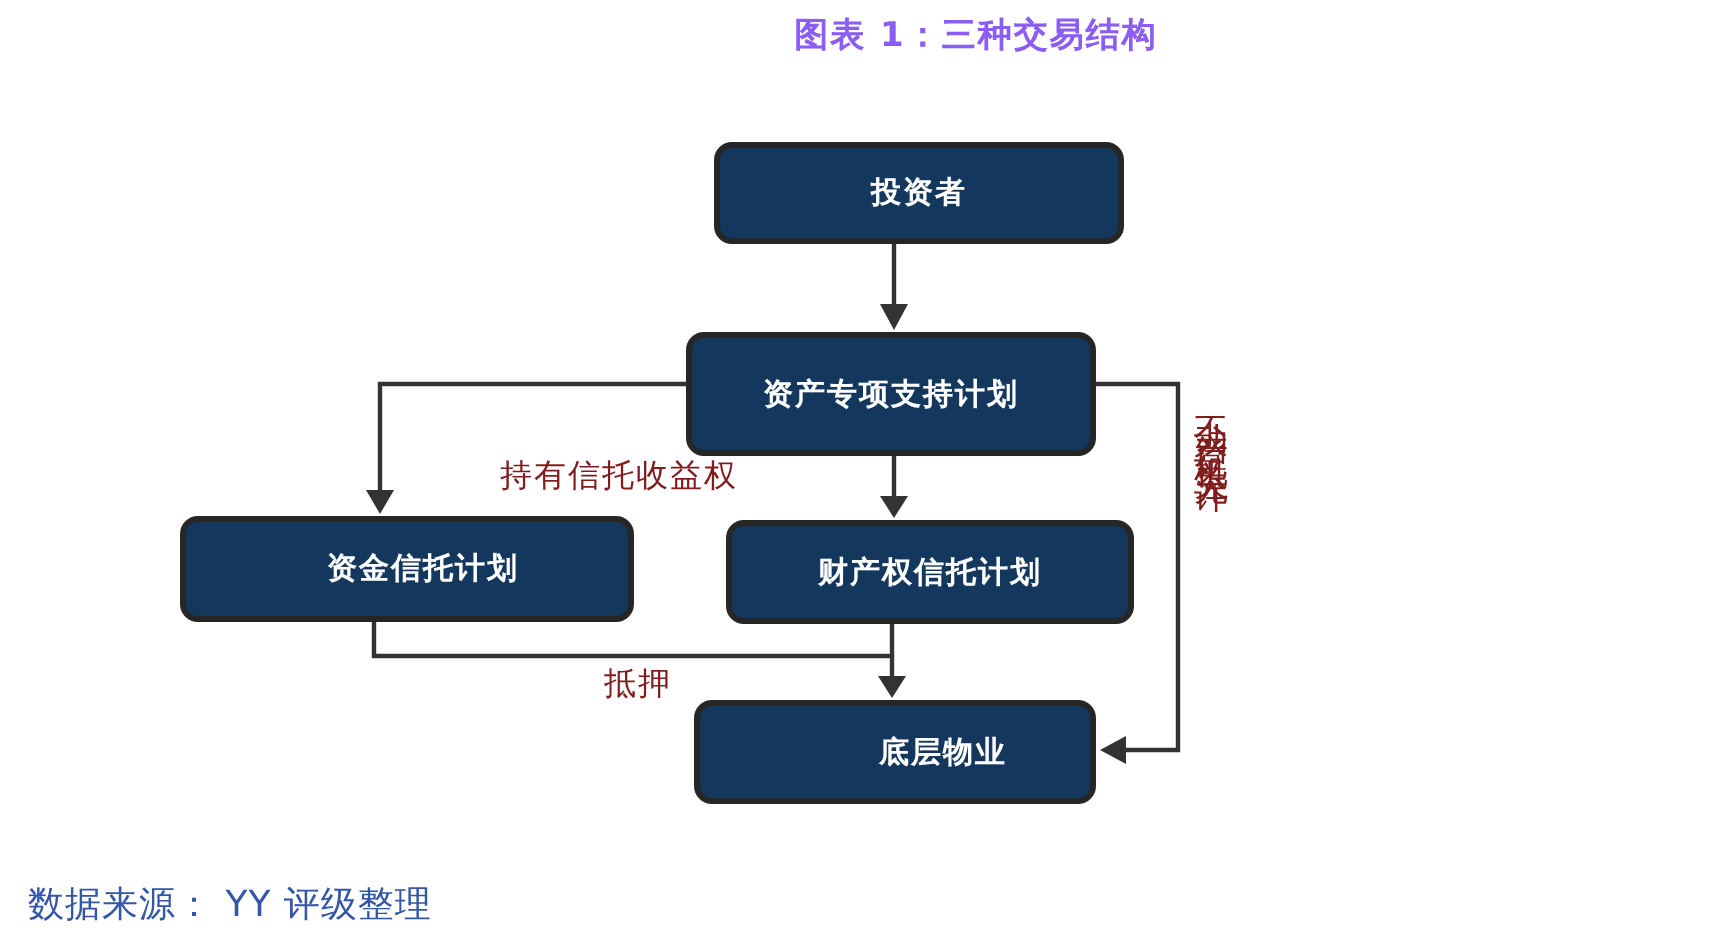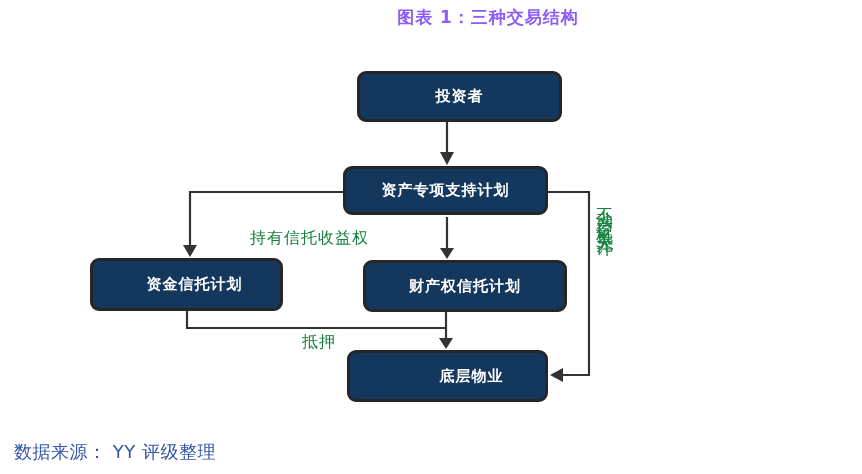--- a/index.html
+++ b/index.html
@@ -34,34 +34,34 @@
     border-radius: 9px;
     color: #ffffff;
     font-size: 15px;
     font-weight: bold;
     display: flex;
     align-items: center;
     justify-content: center;
     letter-spacing: 1px;
   }
   .node-investor        { left: 345px; top: 71px;  width: 205px; height: 51px; margin-left: 12px; }
-  .node-asset-plan      { left: 343px; top: 166px; width: 205px; height: 49px; }
-  .node-fund-trust      { left: 90px;  top: 258px; width: 193px; height: 53px; padding-left: 16px; }
+  .node-asset-plan      { left: 343px; top: 166px; width: 205px; height: 62px; }
+  .node-fund-trust      { left: 90px;  top: 258px; width: 227px; height: 53px; padding-left: 16px; }
   .node-property-trust  { left: 343px; top: 260px; width: 204px; height: 52px; margin-left: 20px; }
   .node-underlying      { left: 347px; top: 350px; width: 201px; height: 52px; padding-left: 48px; }
   .connector-layer {
     position: absolute;
     left: 0; top: 0;
     width: 862px;
     height: 474px;
     pointer-events: none;
   }
   .edge-label {
     position: absolute;
-    color: #15803d;
+    color: #7f1d1d;
     font-size: 16px;
     letter-spacing: 1px;
     white-space: nowrap;
   }
   .label-hold     { left: 250px; top: 228px; }
   .label-mortgage { left: 302px; top: 332px; }
   .label-registration {
     left: 594px;
     top: 194px;
     writing-mode: vertical-rl;

